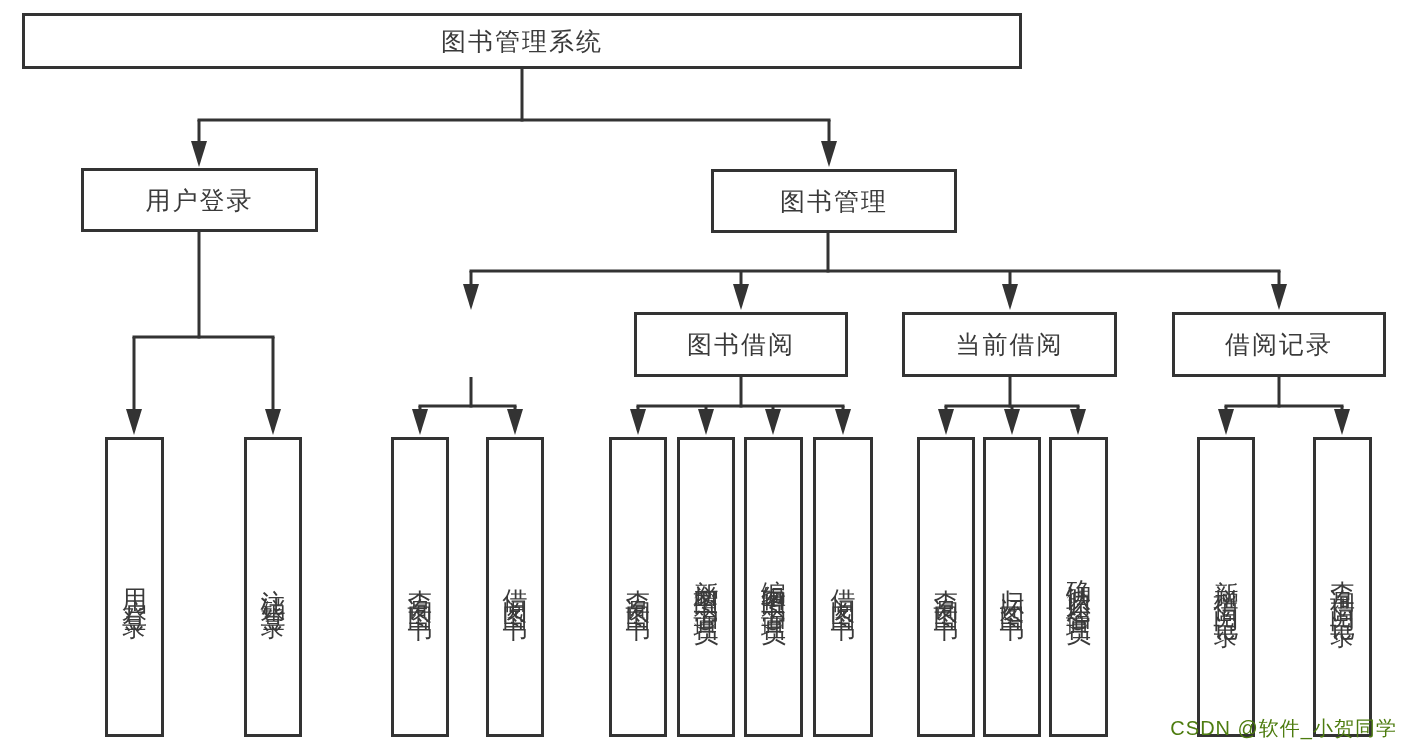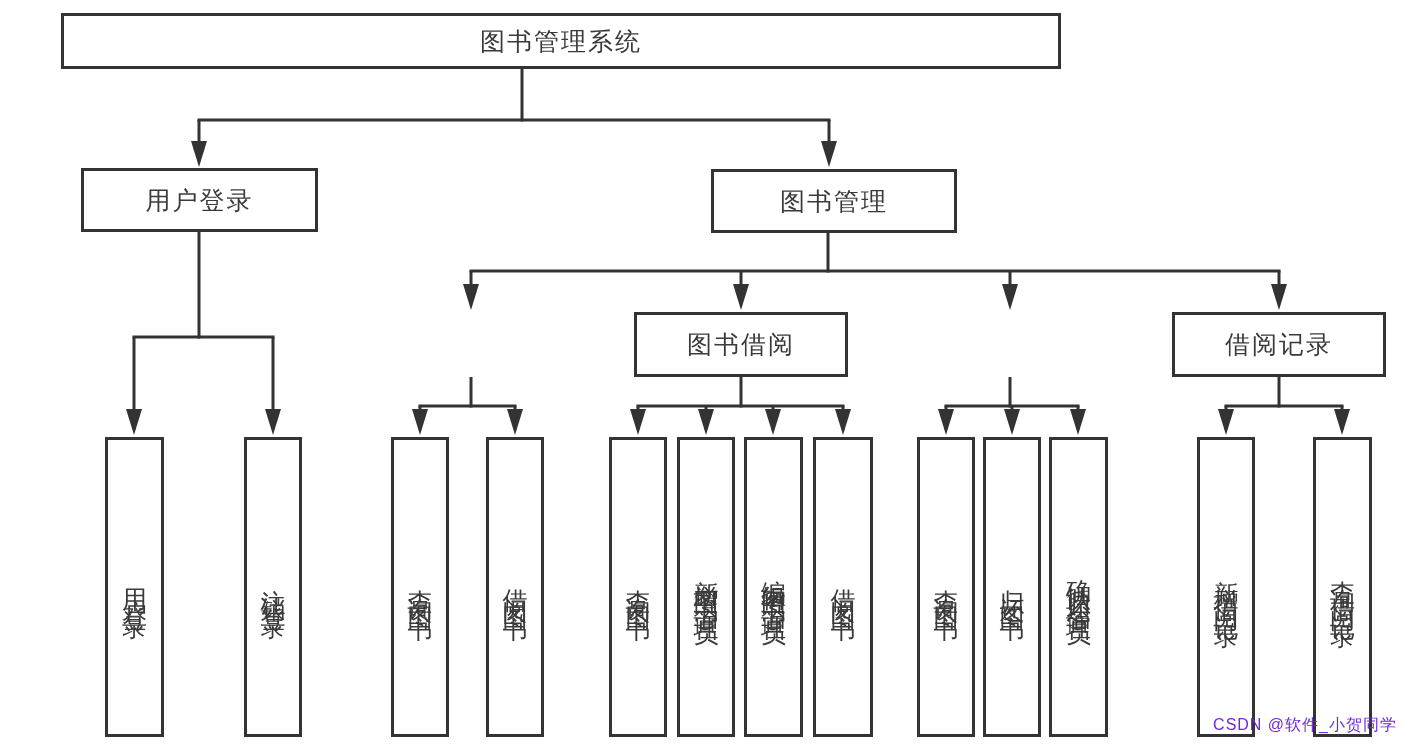--- a/index.html
+++ b/index.html
@@ -27,23 +27,23 @@
     text-orientation:mixed;
     font-size:25px;
     letter-spacing:9px;
     line-height:1;
   }
   .leaf-tight{letter-spacing:6px;}
   #watermark{
     position:absolute;
     right:8px;
     top:715px;
-    font-size:16px;
+    font-size:20px;
     letter-spacing:1px;
-    color:#6d28d9;
+    color:#4d7c0f;
     white-space:nowrap;
     margin-left:10px;
   }
 </style>
 </head>
 <body>
 
 <div id="stage">
 
   <svg id="connectors" viewBox="0 0 1405 747" xmlns="http://www.w3.org/2000/svg">
@@ -112,33 +112,36 @@
 
       <polygon points="938,409 954,409 946,435"></polygon>
       <polygon points="1004,409 1020,409 1012,435"></polygon>
       <polygon points="1070,409 1086,409 1078,435"></polygon>
 
       <polygon points="1218,409 1234,409 1226,435"></polygon>
       <polygon points="1334,409 1350,409 1342,435"></polygon>
     </g>
   </svg>
 
-  <div class="box" style="left:22px;top:13px;width:1000px;height:56px;margin-left:39px;">
+  <div class="box" style="left:22px;top:13px;width:1000px;height:56px;">
     <span class="h-label">图书管理系统</span>
   </div>
 
   <div class="box" style="left:81px;top:168px;width:237px;height:64px;">
     <span class="h-label">用户登录</span>
   </div>
   <div class="box" style="left:711px;top:169px;width:246px;height:64px;">
     <span class="h-label">图书管理</span>
   </div>
 
   <div class="box" style="left:634px;top:312px;width:214px;height:65px;">
     <span class="h-label">图书借阅</span>
+  </div>
+  <div class="box" style="left:902px;top:312px;width:215px;height:65px;">
+    <span class="h-label">当前借阅</span>
   </div>
   <div class="box" style="left:1172px;top:312px;width:214px;height:65px;">
     <span class="h-label">借阅记录</span>
   </div>
 
   <div class="box leaf" style="left:105px;top:437px;width:59px;height:300px;">用户登录</div>
   <div class="box leaf" style="left:244px;top:437px;width:58px;height:300px;">注销登录</div>
 
   <div class="box leaf" style="left:391px;top:437px;width:58px;height:300px;">查询图书</div>
   <div class="box leaf" style="left:486px;top:437px;width:58px;height:300px;">借阅图书</div>

